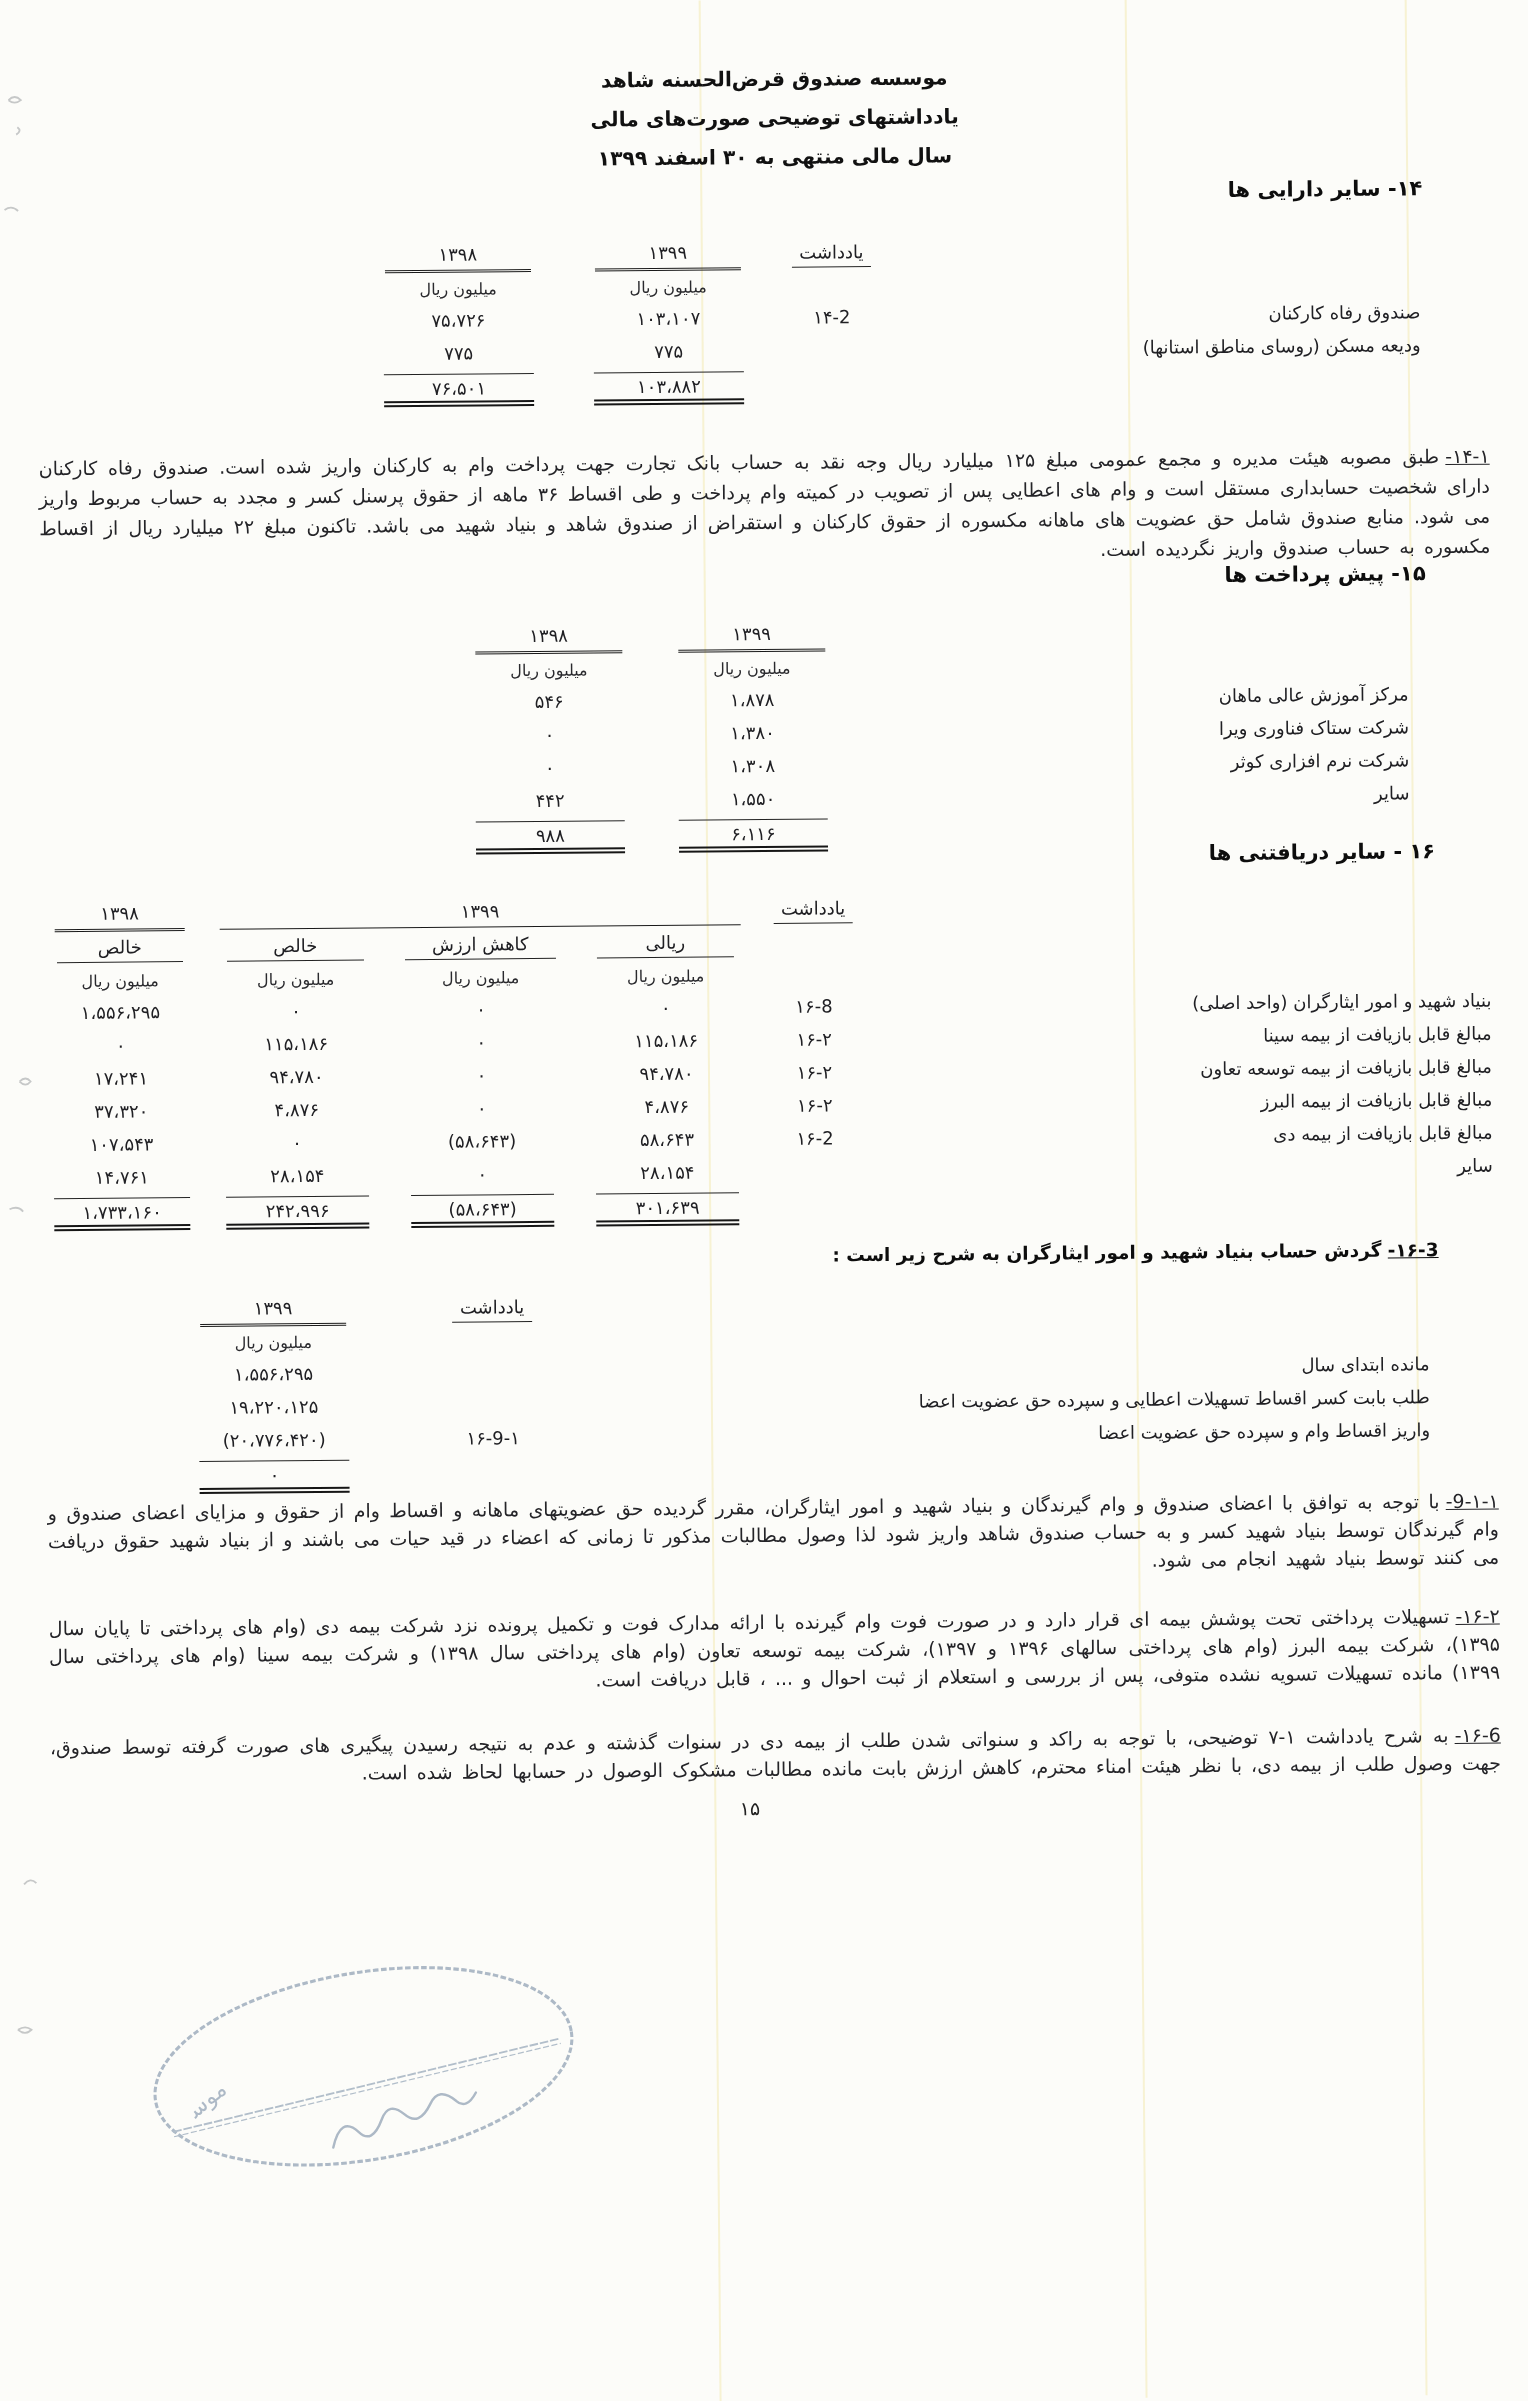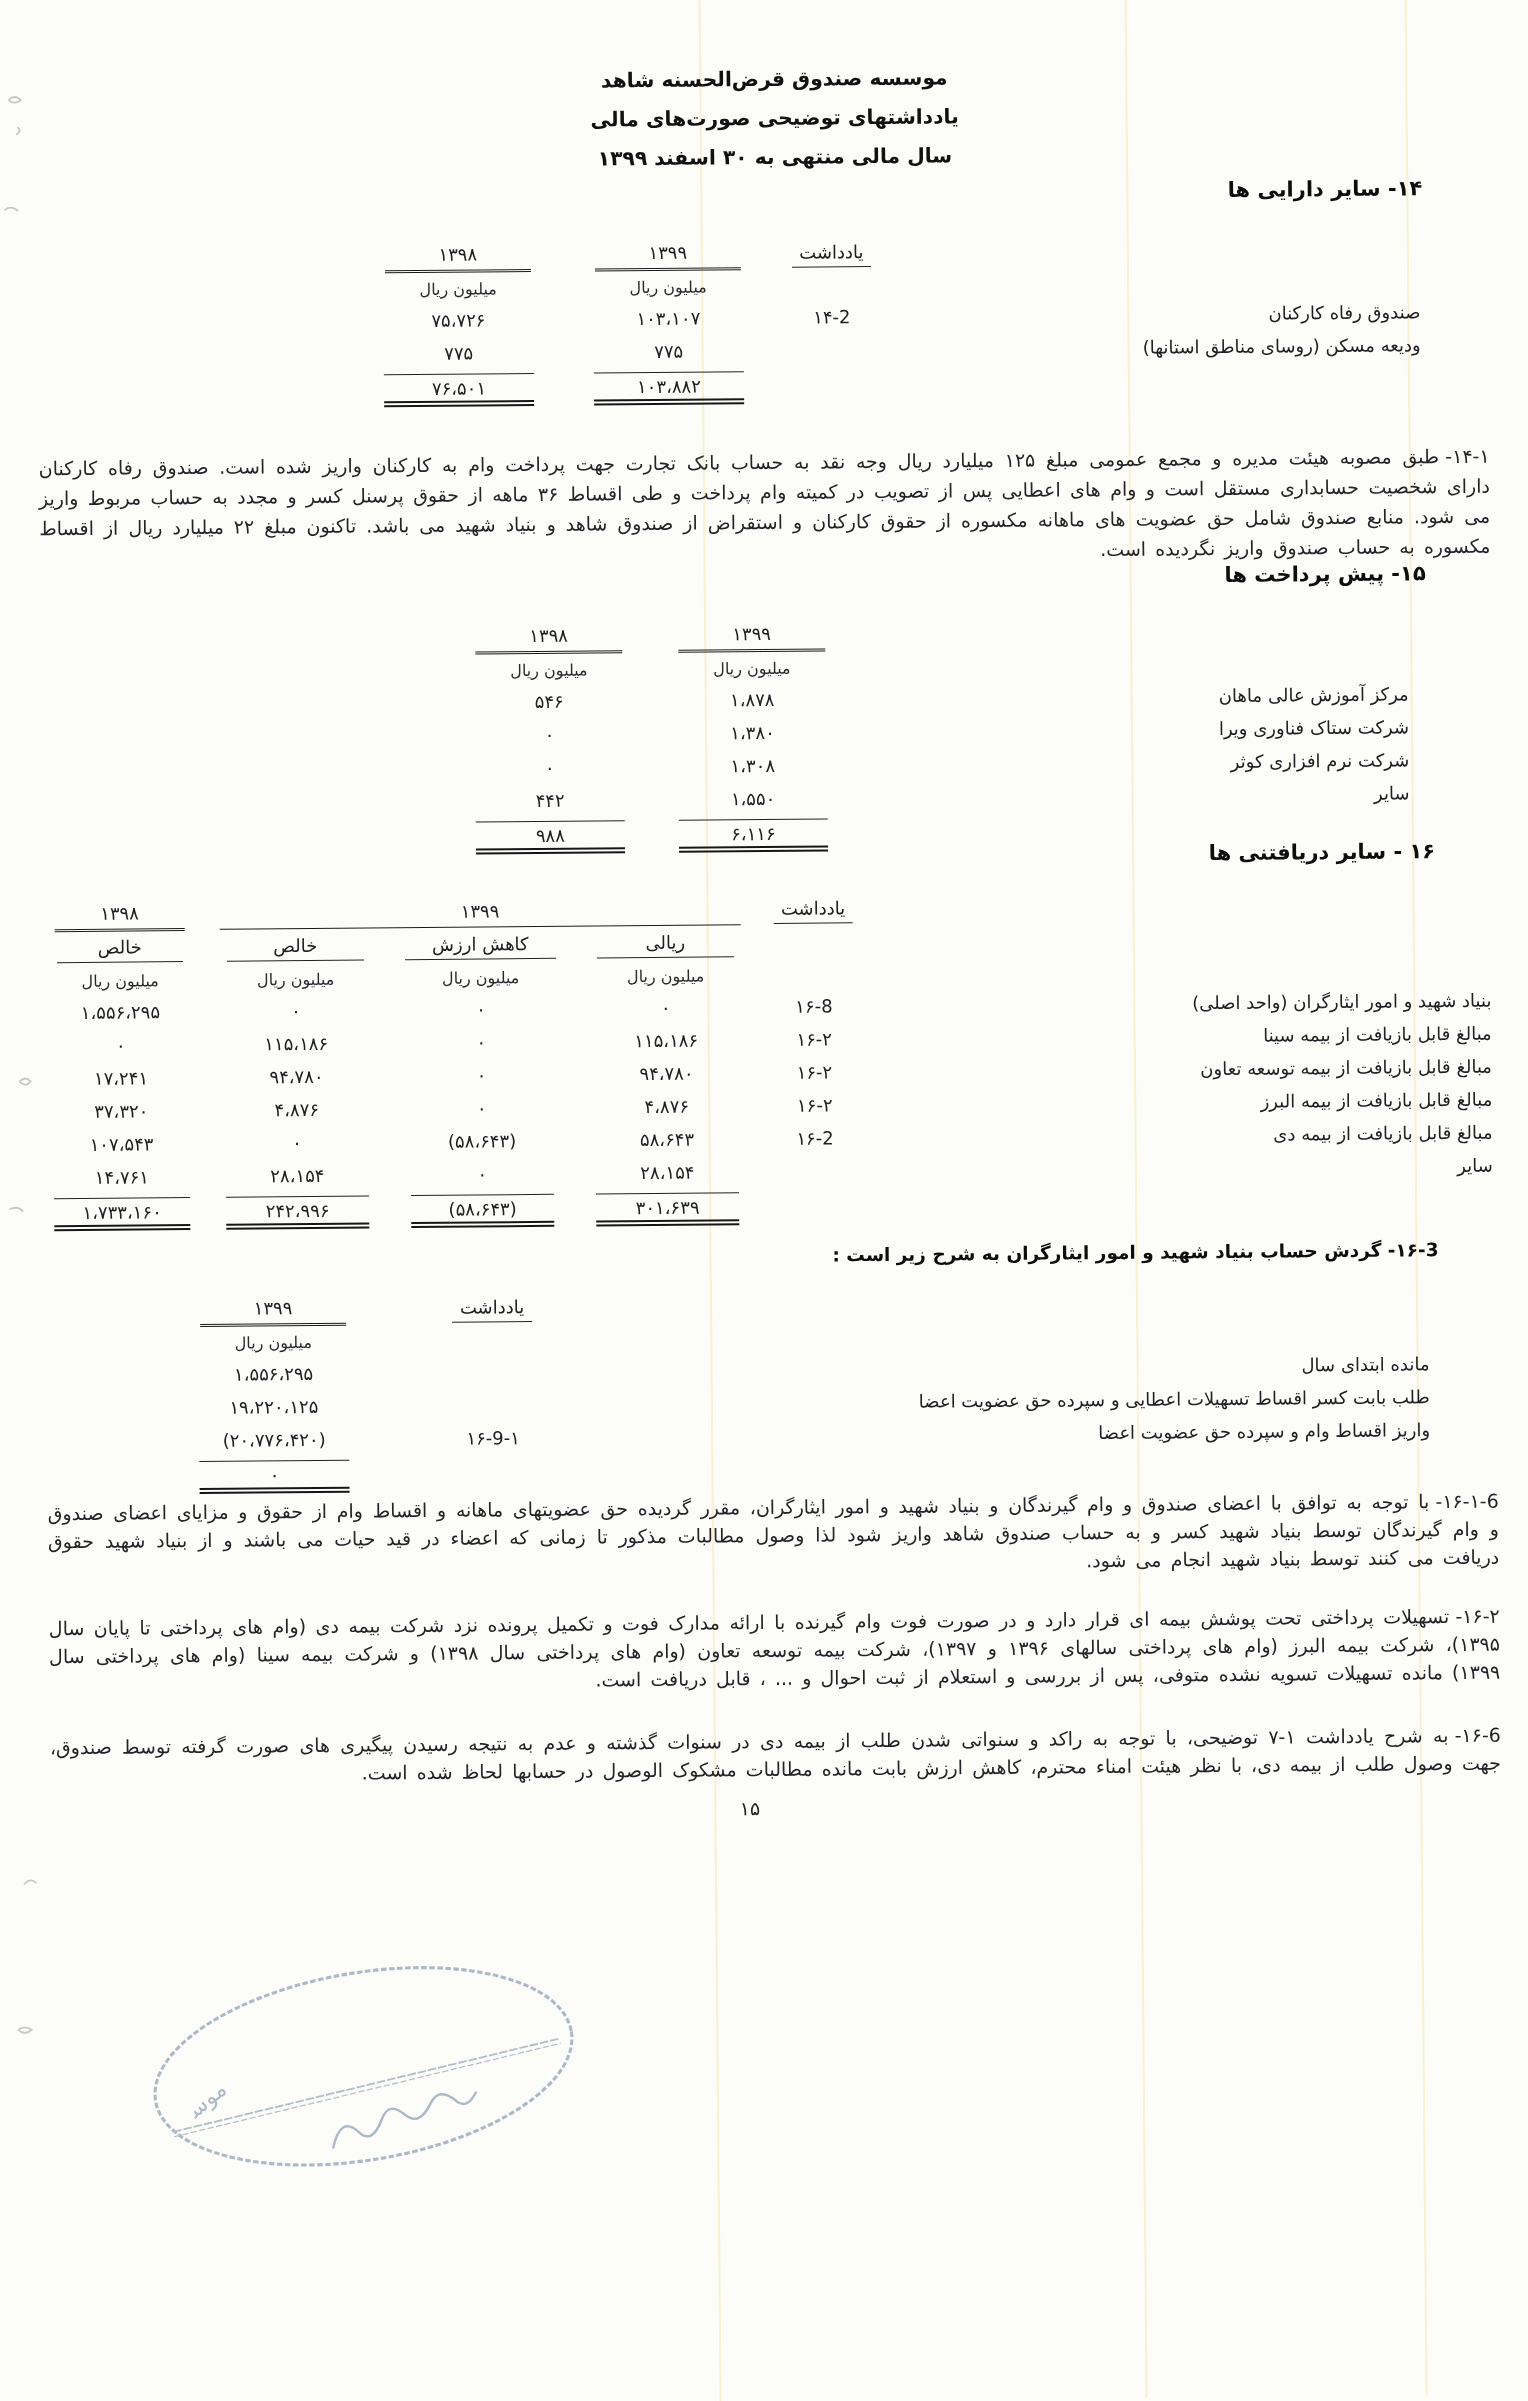--- a/index.html
+++ b/index.html
@@ -16,21 +16,21 @@
   .streak{position:absolute;top:0;bottom:0;width:1.8px;background:rgba(238,226,150,0.38);}
   
   .doc-header{position:absolute;top:60px;right:487px;width:518px;text-align:center;
     font-weight:bold;font-size:20.3px;line-height:39px;color:#111;}
   
   .sec-title{position:absolute;font-weight:bold;font-size:21px;color:#0d0d0d;white-space:nowrap;}
   
   .para{position:absolute;right:34px;left:43px;font-size:19px;line-height:30px;
     text-align:justify;color:#242428;word-spacing:3.1px;}
   .ref{direction:ltr;unicode-bidi:bidi-override;display:inline-block;white-space:nowrap;}
-  .lead{margin-left:6.2px;}
+  .lead{margin-left:6.2px;text-decoration:underline;}
   
   table.fin{border-collapse:collapse;table-layout:fixed;direction:rtl;font-size:18px;color:#202024;}
   table.fin td{padding:0;vertical-align:middle;}
   td.lbl{text-align:right;white-space:nowrap;}
   td.num,td.note{text-align:center;white-space:nowrap;}
   .rule{display:inline-block;text-align:center;border-bottom:1.2px solid #222;padding:1.2px 7.4px 3.7px;}
   .rule-year{display:inline-block;text-align:center;min-width:139px;border-bottom:3.7px double #1a1a1a;padding:1.2px 3.7px 5px;}
   .rule-wide{display:block;text-align:center;margin:0 17px;border-bottom:1.8px solid #1a1a1a;padding:1.2px 0 5px;}
   .unit{font-size:16px;color:#2a2a2e;padding-top:5px;}
   .cellv{display:inline-block;min-width:142px;text-align:center;padding:2.5px 3.7px;}
@@ -286,21 +286,21 @@
     </tr>
     <tr class="row-t tot">
       <td class="lbl"></td>
           <td class="note"></td>
       <td class="num"><span class="cellv">۰</span></td>
     </tr>
   </tbody>
     </table>
 
   <p class="para" style="top:1474px;line-height:28px">
-    <span class="ref lead">-۱۶-۱-6</span><span>با توجه به توافق با اعضای صندوق و وام گیرندگان و بنیاد شهید و امور ایثارگران، مقرر گردیده حق عضویتهای ماهانه و اقساط وام از حقوق و مزایای اعضای صندوق و وام گیرندگان توسط بنیاد شهید کسر و به حساب صندوق شاهد واریز شود لذا وصول مطالبات مذکور تا زمانی که اعضاء در قید حیات می باشند و از بنیاد شهید حقوق دریافت می کنند توسط بنیاد شهید انجام می شود.</span>
+    <span class="ref lead">-9-۱-۱</span><span>با توجه به توافق با اعضای صندوق و وام گیرندگان و بنیاد شهید و امور ایثارگران، مقرر گردیده حق عضویتهای ماهانه و اقساط وام از حقوق و مزایای اعضای صندوق و وام گیرندگان توسط بنیاد شهید کسر و به حساب صندوق شاهد واریز شود لذا وصول مطالبات مذکور تا زمانی که اعضاء در قید حیات می باشند و از بنیاد شهید حقوق دریافت می کنند توسط بنیاد شهید انجام می شود.</span>
   </p>
 
   <p class="para" style="top:1589px;line-height:28px">
     <span class="ref lead">-۱۶-۲</span><span>تسهیلات پرداختی تحت پوشش بیمه ای قرار دارد و در صورت فوت وام گیرنده با ارائه مدارک فوت و تکمیل پرونده نزد شرکت بیمه دی (وام های پرداختی تا پایان سال ۱۳۹۵)، شرکت بیمه البرز (وام های پرداختی سالهای ۱۳۹۶ و ۱۳۹۷)، شرکت بیمه توسعه تعاون (وام های پرداختی سال ۱۳۹۸) و شرکت بیمه سینا (وام های پرداختی سال ۱۳۹۹) مانده تسهیلات تسویه نشده متوفی، پس از بررسی و استعلام از ثبت احوال و ... ، قابل دریافت است.</span>
   </p>
 
   <p class="para" style="top:1708px;line-height:28px">
     <span class="ref lead">-۱۶-6</span><span>به شرح یادداشت </span><span class="ref">۷-۱</span><span> توضیحی، با توجه به راکد و سنواتی شدن طلب از بیمه دی در سنوات گذشته و عدم به نتیجه رسیدن پیگیری های صورت گرفته توسط صندوق، جهت وصول طلب از بیمه دی، با نظر هیئت امناء محترم، کاهش ارزش بابت مانده مطالبات مشکوک الوصول در حسابها لحاظ شده است.</span>
   </p>
 

